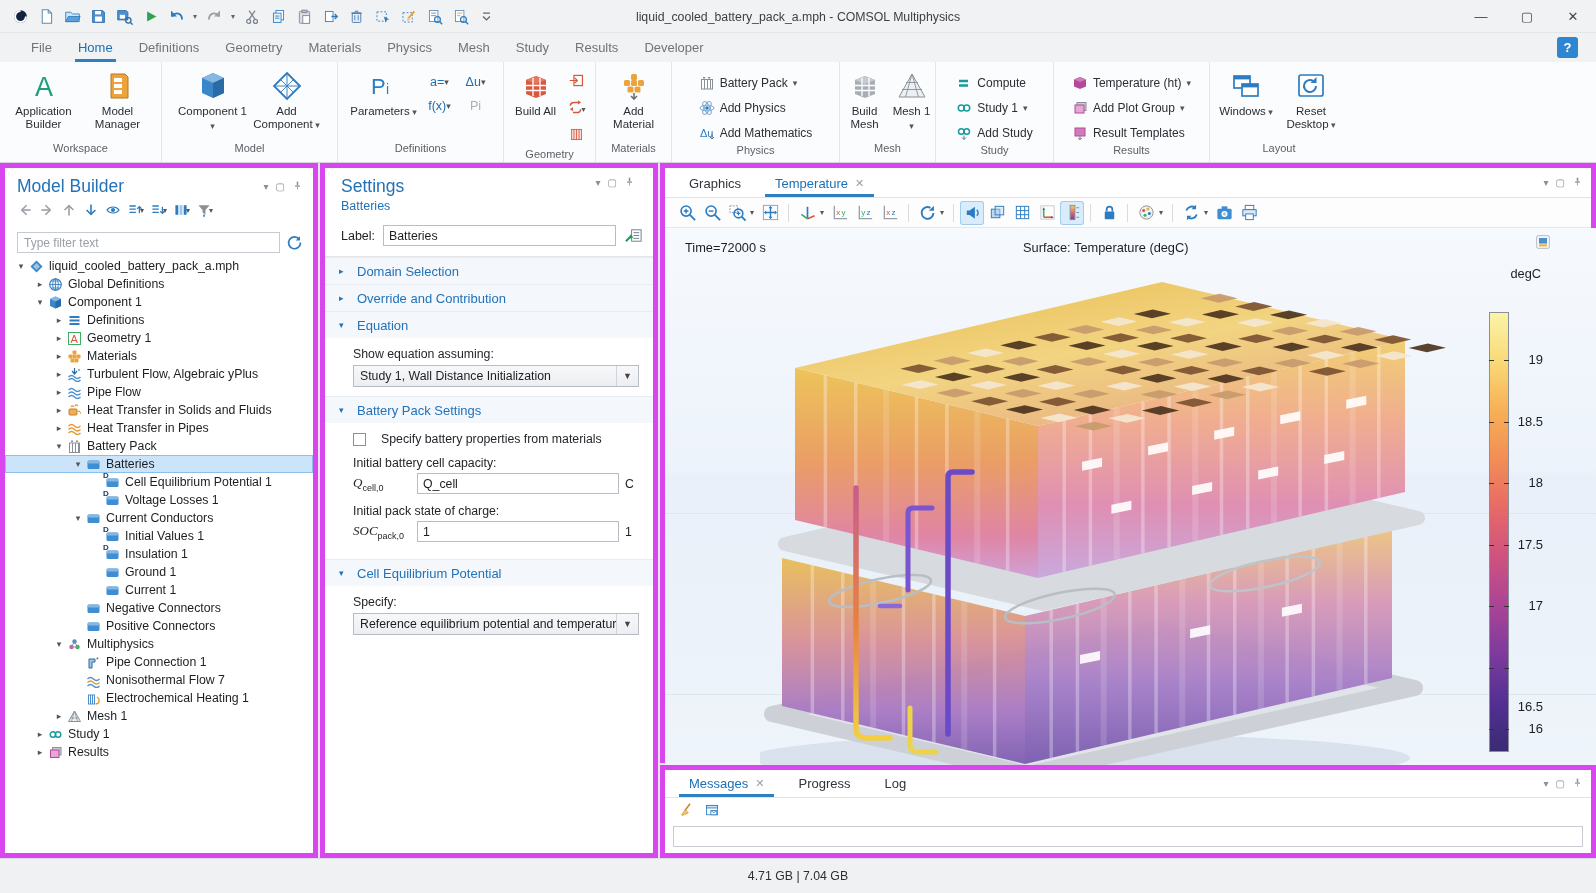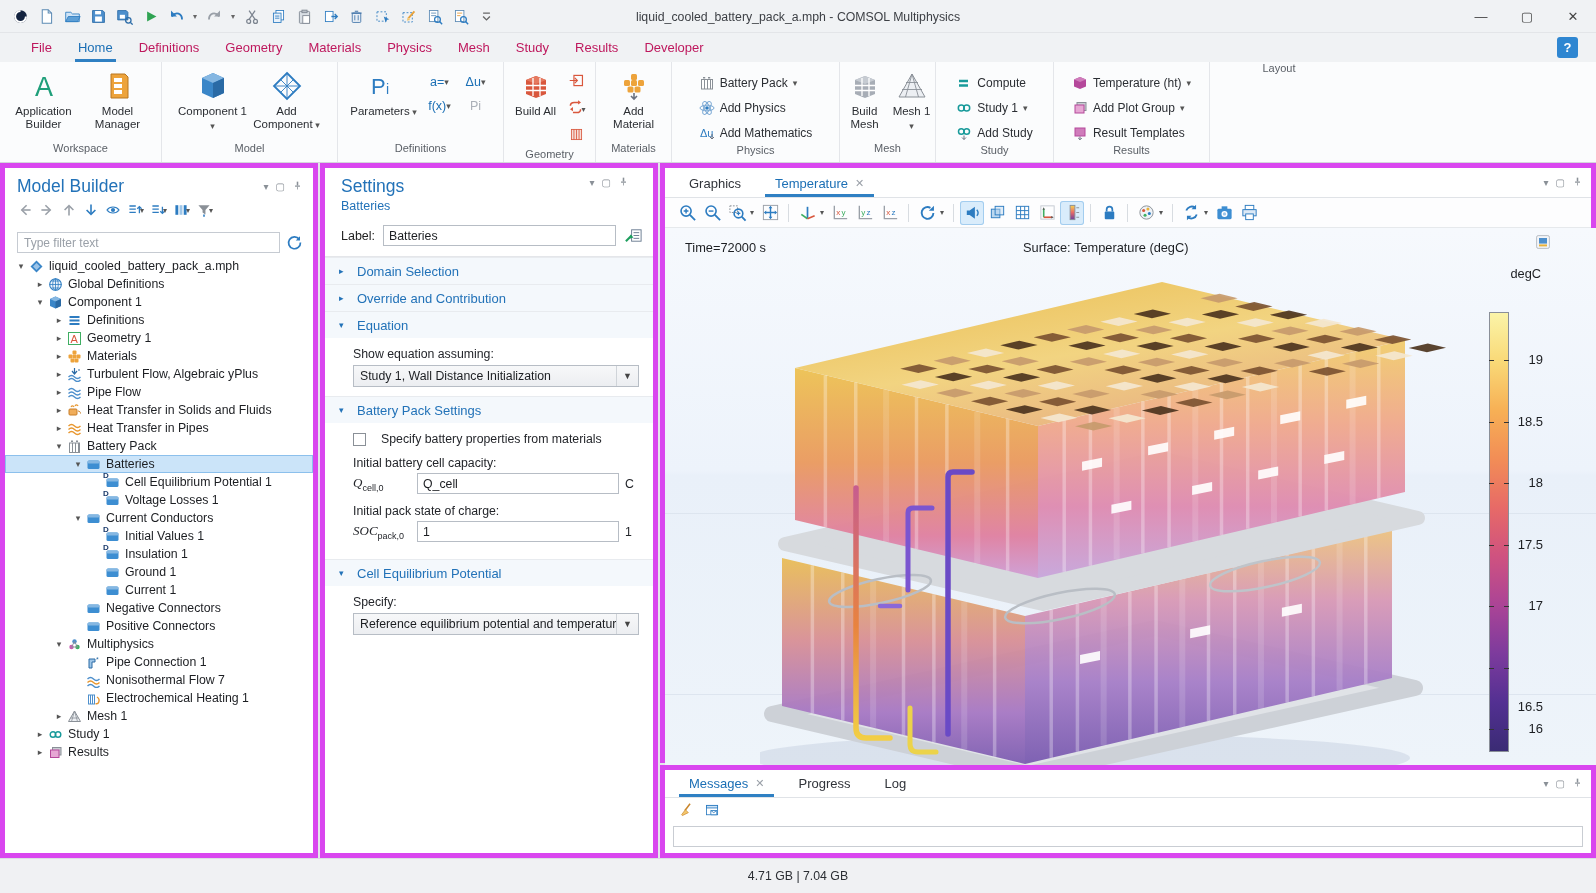--- a/index.html
+++ b/index.html
@@ -9,21 +9,21 @@
   .titlebar{position:absolute;left:0;top:0;width:1596px;height:33px;background:#f0f2f4;border-bottom:1px solid #e3e5e8;display:flex;align-items:center;}
   .qat{display:flex;align-items:center;gap:2px;padding-left:8px;}
   .qbtn{width:24px;height:24px;display:flex;align-items:center;justify-content:center;border-radius:3px;}
   .qbtn svg{width:17px;height:17px;}
   .qdd{width:10px;height:24px;display:flex;align-items:center;justify-content:center;color:#666;font-size:8px;}
   .wtitle{position:absolute;left:50%;transform:translateX(-50%);top:0;height:33px;display:flex;align-items:center;color:#3c3f44;font-size:12.3px;white-space:nowrap;}
   .winbtns{position:absolute;right:0;top:0;height:33px;display:flex;}
   .winbtn{width:46px;height:33px;display:flex;align-items:center;justify-content:center;color:#444;font-size:13px;}
   
   .menubar{position:absolute;left:0;top:33px;width:1596px;height:29px;background:#f0f2f4;display:flex;align-items:center;padding-left:18px;}
-  .mtab{padding:0 13px;height:29px;display:flex;align-items:center;font-size:13px;color:#be185d;position:relative;}
+  .mtab{padding:0 13px;height:29px;display:flex;align-items:center;font-size:13px;color:#737373;position:relative;}
   .mtab.active{color:#1b6fb5;}
   .mtab.active::after{content:"";position:absolute;left:10px;right:10px;bottom:0;height:3px;background:#2f80c3;}
   .helpbtn{position:absolute;right:18px;top:4px;width:21px;height:21px;background:#2e86d1;color:#fff;border-radius:3px;display:flex;align-items:center;justify-content:center;font-size:13px;font-weight:bold;}
   
   .ribbon{position:absolute;left:0;top:62px;width:1596px;height:101px;background:#fbfcfd;border-bottom:1px solid #d4d7db;display:flex;}
   .grp{height:100%;border-right:1px solid #e4e6ea;display:flex;flex-direction:column;flex:0 0 auto;}
   .grpbody{flex:1;display:flex;align-items:flex-start;justify-content:center;padding-top:6px;gap:2px;}
   .grplabel{height:20px;text-align:center;font-size:11px;color:#5a5f66;}
   .bigbtn{width:72px;display:flex;flex-direction:column;align-items:center;padding-top:2px;border-radius:3px;}
   .ic32{width:32px;height:32px;display:block;}
@@ -54,21 +54,21 @@
   .filterrow{display:flex;align-items:center;padding:1px 10px 4px 12px;gap:6px;margin-top:8px;}
   .filterbox{flex:1;height:21px;border:1px solid #c6cbd2;background:#fff;display:flex;align-items:center;padding:0 6px;color:#9aa0a8;font-size:12px;}
   .tree{position:relative;}
   .trow{position:relative;height:18px;display:flex;align-items:center;font-size:12.3px;color:#1c1e22;white-space:nowrap;}
   .trow.sel{background:#cbe4f9;box-shadow:inset 0 0 0 1px #8cc0ec;}
   .tchev{width:12px;text-align:center;font-size:9px;color:#444;flex:0 0 12px;}
   .ticon{width:15px;height:15px;margin:0 5px 0 2px;flex:0 0 15px;position:relative;}
   .ticon svg{width:15px;height:15px;}
   .dbadge::before{content:"D";position:absolute;left:-2px;top:-4px;font-size:8px;font-weight:bold;color:#1a3a6b;}
   
-  .sethead{padding:8px 24px 0 16px;display:flex;align-items:flex-start;}
+  .sethead{padding:8px 18px 0 16px;display:flex;align-items:flex-start;}
   .subttl{padding:2px 16px 8px 16px;color:#2272b8;font-size:12.5px;}
   .labelrow{display:flex;align-items:center;padding:4px 10px 10px 16px;gap:8px;border-bottom:1px solid #e4e6ea;}
   .inp{height:21px;border:1px solid #b7bdc5;background:#fff;font-size:12.3px;padding:0 5px;display:flex;align-items:center;color:#1c1e22;}
   .sechdr{display:flex;align-items:center;gap:8px;height:27px;padding-left:14px;color:#2272b8;font-size:13px;background:#f4f8fc;border-top:1px solid #e8ebef;}
   .secchev{font-size:9px;color:#2272b8;width:10px;}
   .seccontent{padding:7px 14px 9px 28px;font-size:12.3px;color:#24262b;}
   .drop{height:22px;border:1px solid #b7bdc5;background:linear-gradient(#f7f8f9,#eceef1);display:flex;align-items:center;padding:0 6px;margin-top:4px;color:#1c1e22;overflow:hidden;white-space:nowrap;}
   .drop .arr{margin-left:auto;color:#444;font-size:9px;padding-left:6px;border-left:1px solid #d0d4d9;height:100%;display:flex;align-items:center;}
   .formula{font-family:"Liberation Serif",serif;font-style:italic;font-size:13.5px;padding:10px 2px 4px 2px;color:#111;}
   .formula sub,.sym sub{font-size:9px;font-style:normal;}
@@ -488,20 +488,39 @@
                   <path d="M8 11.5v3M6.2 13l1.8 1.8L9.8 13" stroke="#6b7280" fill="none"></path>
                 </svg></span>
               <span>Result Templates</span>
             </div>
           </div>
         </div>
       <div class="grplabel">Results</div>
     </div>
 
     <div class="grp" style="width:138px;border-right:none">
+      <div class="grpbody">
+        <div class="bigbtn" style="width:62px">
+          <span class="ic32"><svg viewBox="0 0 32 32" width="100%" height="100%">
+                <rect x="4" y="6" width="16" height="12" fill="#fff" stroke="#2d7cc1" stroke-width="1.7"></rect>
+                <rect x="4" y="6" width="16" height="3.4" fill="#2d7cc1"></rect>
+                <rect x="12" y="14" width="16" height="12" fill="#fff" stroke="#2d7cc1" stroke-width="1.7"></rect>
+                <rect x="12" y="14" width="16" height="3.4" fill="#2d7cc1"></rect>
+              </svg></span>
+          <span class="biglabel dd">Windows</span>
+        </div>
+        <div class="bigbtn" style="width:64px">
+          <span class="ic32"><svg viewBox="0 0 32 32" width="100%" height="100%">
+                <rect x="4" y="5" width="24" height="21" rx="2" fill="#fff" stroke="#2d7cc1" stroke-width="1.7"></rect>
+                <path d="M21 16a6 6 0 1 1-3-5.2" fill="none" stroke="#2d7cc1" stroke-width="2"></path>
+                <path d="M21.5 7v6h-6z" fill="#2d7cc1"></path>
+              </svg></span>
+          <span class="biglabel dd">Reset Desktop</span>
+        </div>
+      </div>
       <div class="grplabel">Layout</div>
     </div>
     <div style="flex:1"></div>
   </div>
 
   <div class="main">
 
     <div class="panel" style="left:0;top:0;width:318px;height:695px">
       <div class="phead">
         <div class="ptitle">Model Builder</div>

